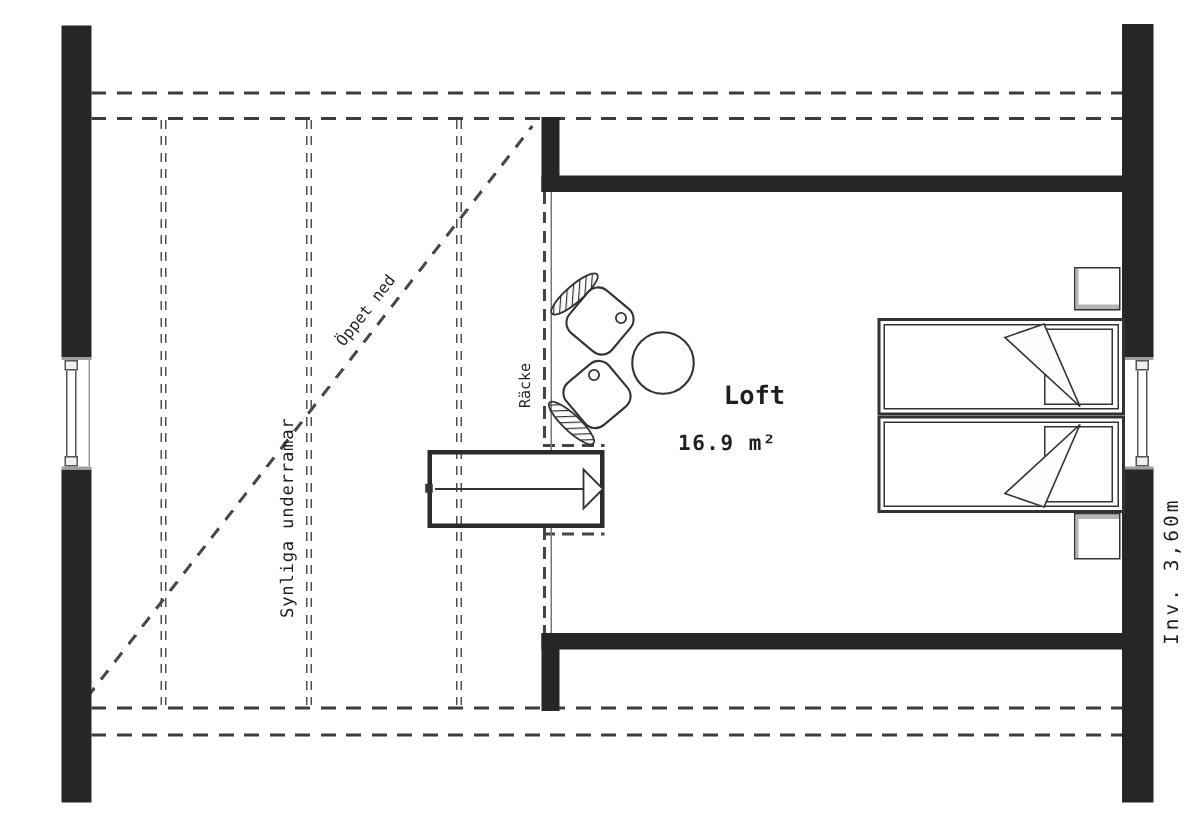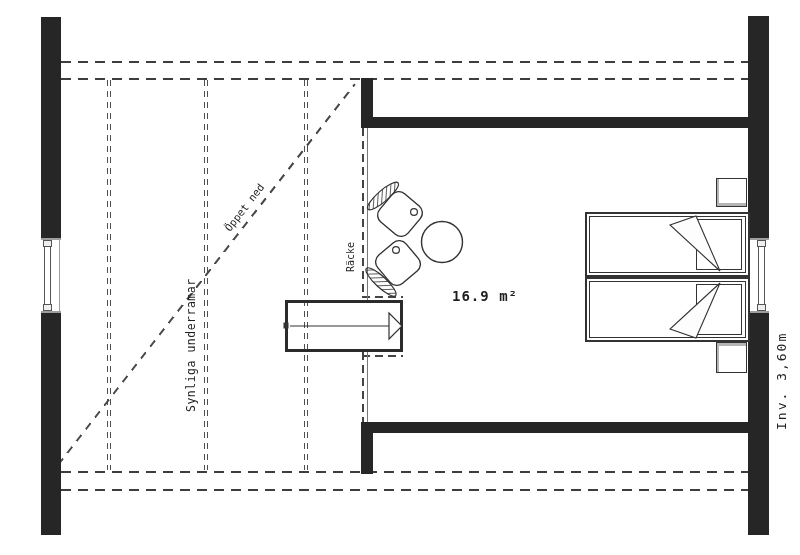--- a/index.html
+++ b/index.html
@@ -117,20 +117,21 @@
       <circle cx="396" cy="250" r="3.4" fill="#fff" stroke="#333" stroke-width="1.2"></circle>
       <ellipse cx="381" cy="282" rx="20" ry="5.5" transform="rotate(43 381 282)" fill="url(#hatch)" stroke="#333" stroke-width="1.2"></ellipse>
     </g>
 
     <circle cx="442" cy="242" r="20.5" fill="#fff" stroke="#333" stroke-width="1.4"></circle>
 
     <polygon points="670,225 696,216 720,271" fill="#fdfdfd" stroke="#333" stroke-width="1.1"></polygon>
     <polygon points="670,329 696,338 720,283" fill="#fdfdfd" stroke="#333" stroke-width="1.1"></polygon>
   </svg>
 
+  <div class="lbl" style="left:458px;top:254px;width:90px;text-align:center;font-size:17px;font-weight:bold;">Loft</div>
   <div class="lbl" style="left:452px;top:288px;width:102px;font-size:14px;font-weight:bold;letter-spacing:1px;">16.9 m²</div>
 
   <div class="lbl" style="left:222px;top:226px;font-size:10.5px;transform:rotate(-52deg);transform-origin:left top;">Öppet ned</div>
 
   <div class="lbl lbl-rot" style="left:184px;top:412px;font-size:11.5px;letter-spacing:0.5px;">Synliga underramar</div>
 
   <div class="lbl lbl-rot" style="left:345px;top:272px;font-size:10px;">Räcke</div>
 
   <div class="lbl lbl-rot" style="left:774px;top:430px;font-size:13px;letter-spacing:2px;">Inv. 3,60m</div>
 

